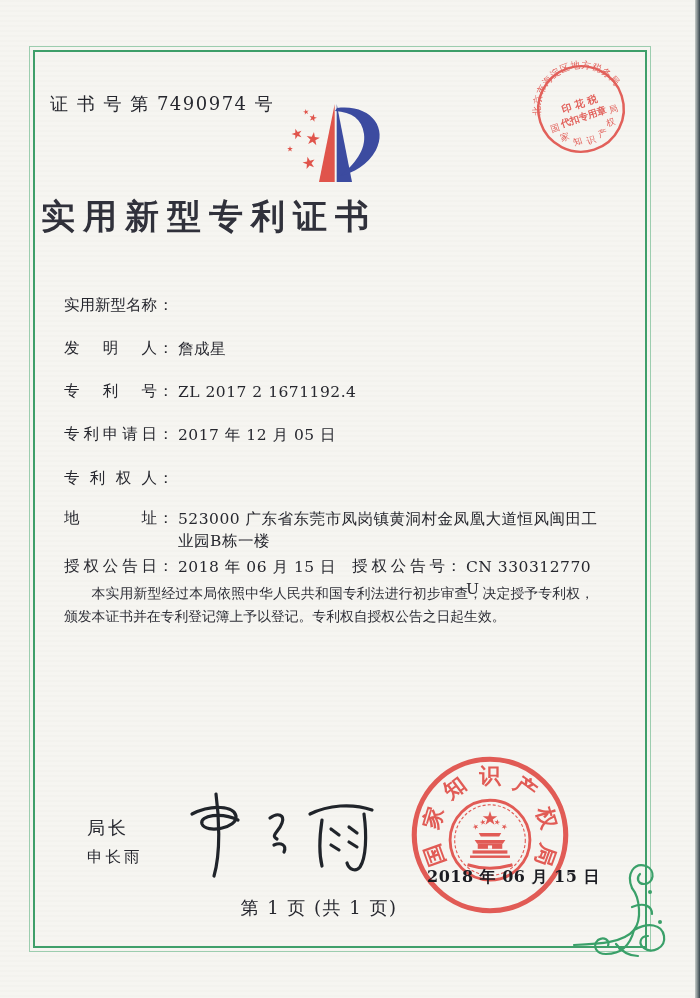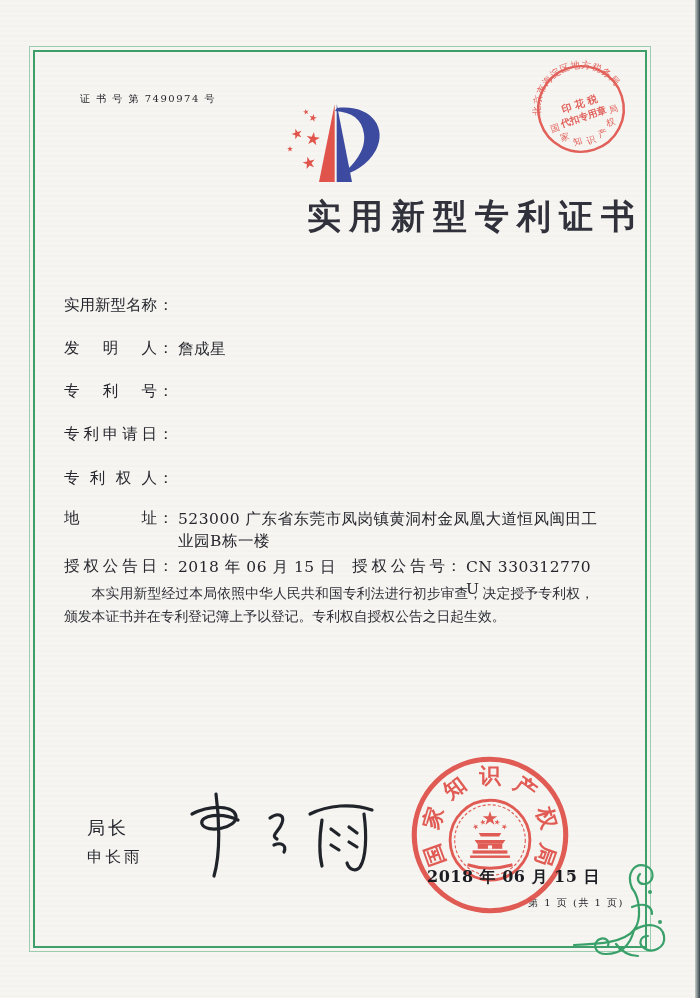--- a/index.html
+++ b/index.html
@@ -11,23 +11,23 @@
   }
   
   body::before{
     content:"";position:absolute;inset:0;pointer-events:none;z-index:0;
     background:repeating-linear-gradient(180deg,rgba(130,140,120,.025) 0 2px,transparent 2px 5px);
   }
   .scan-edge{position:absolute;top:0;right:0;width:5px;height:998px;
     background:linear-gradient(to right,#c7cdca,#36444b);z-index:6;}
   .frame{position:absolute;left:33px;top:50px;width:610px;height:894px;
     border:2.5px solid #3f9f6a;outline:1px solid #9ccdaf;outline-offset:3px;z-index:1;}
-  .cert-no{position:absolute;left:80px;top:92px;font-size:10px;letter-spacing:1.5px;z-index:2;}
+  .cert-no{position:absolute;left:50px;top:92px;font-size:18px;letter-spacing:1.5px;z-index:2;}
   .logo{position:absolute;left:280px;top:99px;width:125px;height:92px;z-index:2;}
-  .title{position:absolute;left:33px;top:194px;width:610px;text-align:right;
+  .title{position:absolute;left:33px;top:194px;width:610px;text-align:left;
     font-size:34px;font-weight:700;letter-spacing:8px;text-indent:8px;color:#30313b;z-index:2;}
   .fields{position:absolute;left:64px;top:295px;width:540px;font-size:15.5px;z-index:2;}
   .field{position:absolute;left:0;display:flex;align-items:flex-start;}
   .f0{top:0;} .f1{top:43px;} .f2{top:86px;} .f3{top:129px;} .f4{top:173px;}
   .f5{top:213px;} .f6{top:261px;} .f7{top:261px;left:288px;}
   .flabel{flex:0 0 93px;}
   .spread{display:inline-flex;justify-content:space-between;width:93px;}
   .colon{flex:0 0 20px;text-align:left;padding-left:1px;}
   .fvalue{flex:1;line-height:22px;letter-spacing:.5px;}
   .f7 .flabel{flex-basis:93px;}
@@ -35,22 +35,22 @@
     line-height:23px;text-align:justify;color:#2e2f37;z-index:2;}
   .paras p{margin:0;text-indent:2em;}
   .sig-title{position:absolute;left:87px;top:816px;font-size:18px;letter-spacing:3px;z-index:2;}
   .sig-name{position:absolute;left:87px;top:847px;font-size:15.5px;letter-spacing:3px;z-index:2;text-align:right;}
   .sig-svg{position:absolute;left:178px;top:788px;width:210px;height:92px;z-index:2;}
   .seal-main{position:absolute;left:403px;top:748px;width:174px;height:174px;opacity:.93;z-index:3;}
   .seal-date{position:absolute;left:427px;top:867px;font-size:16px;font-weight:600;
     letter-spacing:.5px;color:#1b1c22;z-index:4;}
   .seal-tax{position:absolute;left:524px;top:52px;width:114px;height:114px;opacity:.9;z-index:3;}
   .ornament{position:absolute;left:572px;top:852px;width:126px;height:140px;z-index:4;}
-  .footer{position:absolute;left:14px;top:896px;width:610px;text-align:right;
-    font-size:10px;letter-spacing:1.5px;z-index:2;}
+  .footer{position:absolute;left:14px;top:896px;width:610px;text-align:center;
+    font-size:18px;letter-spacing:1.5px;z-index:2;}
 </style>
 </head>
 <body>
 
 <div class="scan-edge"></div>
 <div class="frame"></div>
 
 <div class="cert-no">证 书 号 第 7490974 号</div>
 
 <svg class="logo" viewBox="0 0 125 92">
@@ -114,30 +114,32 @@
       <span class="colon">：</span>
       <span class="fvalue">詹成星</span>
   </div>
   <div class="field f2">
     <span class="flabel spread">
         <span>专</span>
         <span>利</span>
         <span>号</span>
       </span>
       <span class="colon">：</span>
+      <span class="fvalue">ZL 2017 2 1671192.4</span>
   </div>
   <div class="field f3">
     <span class="flabel spread">
         <span>专</span>
         <span>利</span>
         <span>申</span>
         <span>请</span>
         <span>日</span>
       </span>
       <span class="colon">：</span>
+      <span class="fvalue">2017 年 12 月 05 日</span>
   </div>
   <div class="field f4">
     <span class="flabel spread">
         <span>专</span>
         <span>利</span>
         <span>权</span>
         <span>人</span>
       </span>
       <span class="colon">：</span>
   </div>

